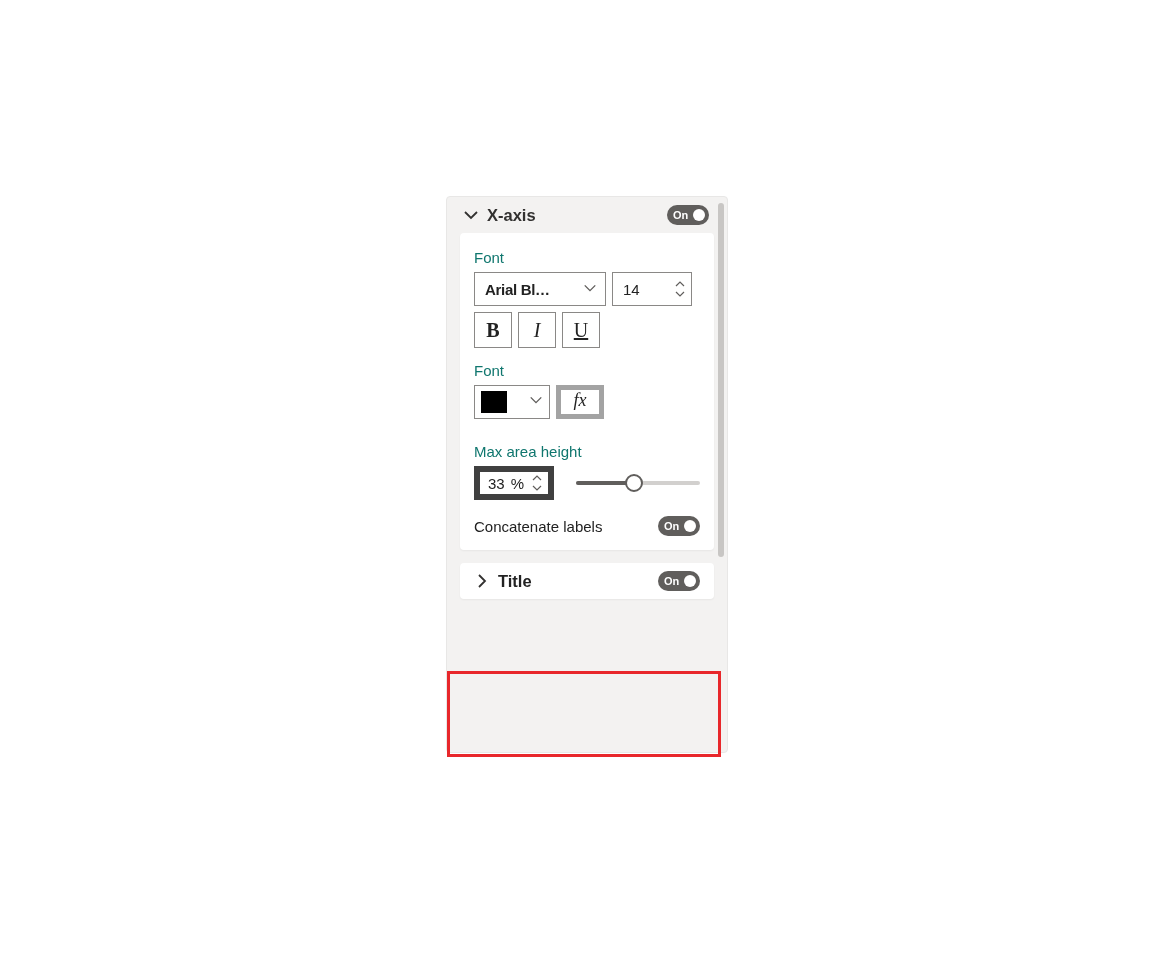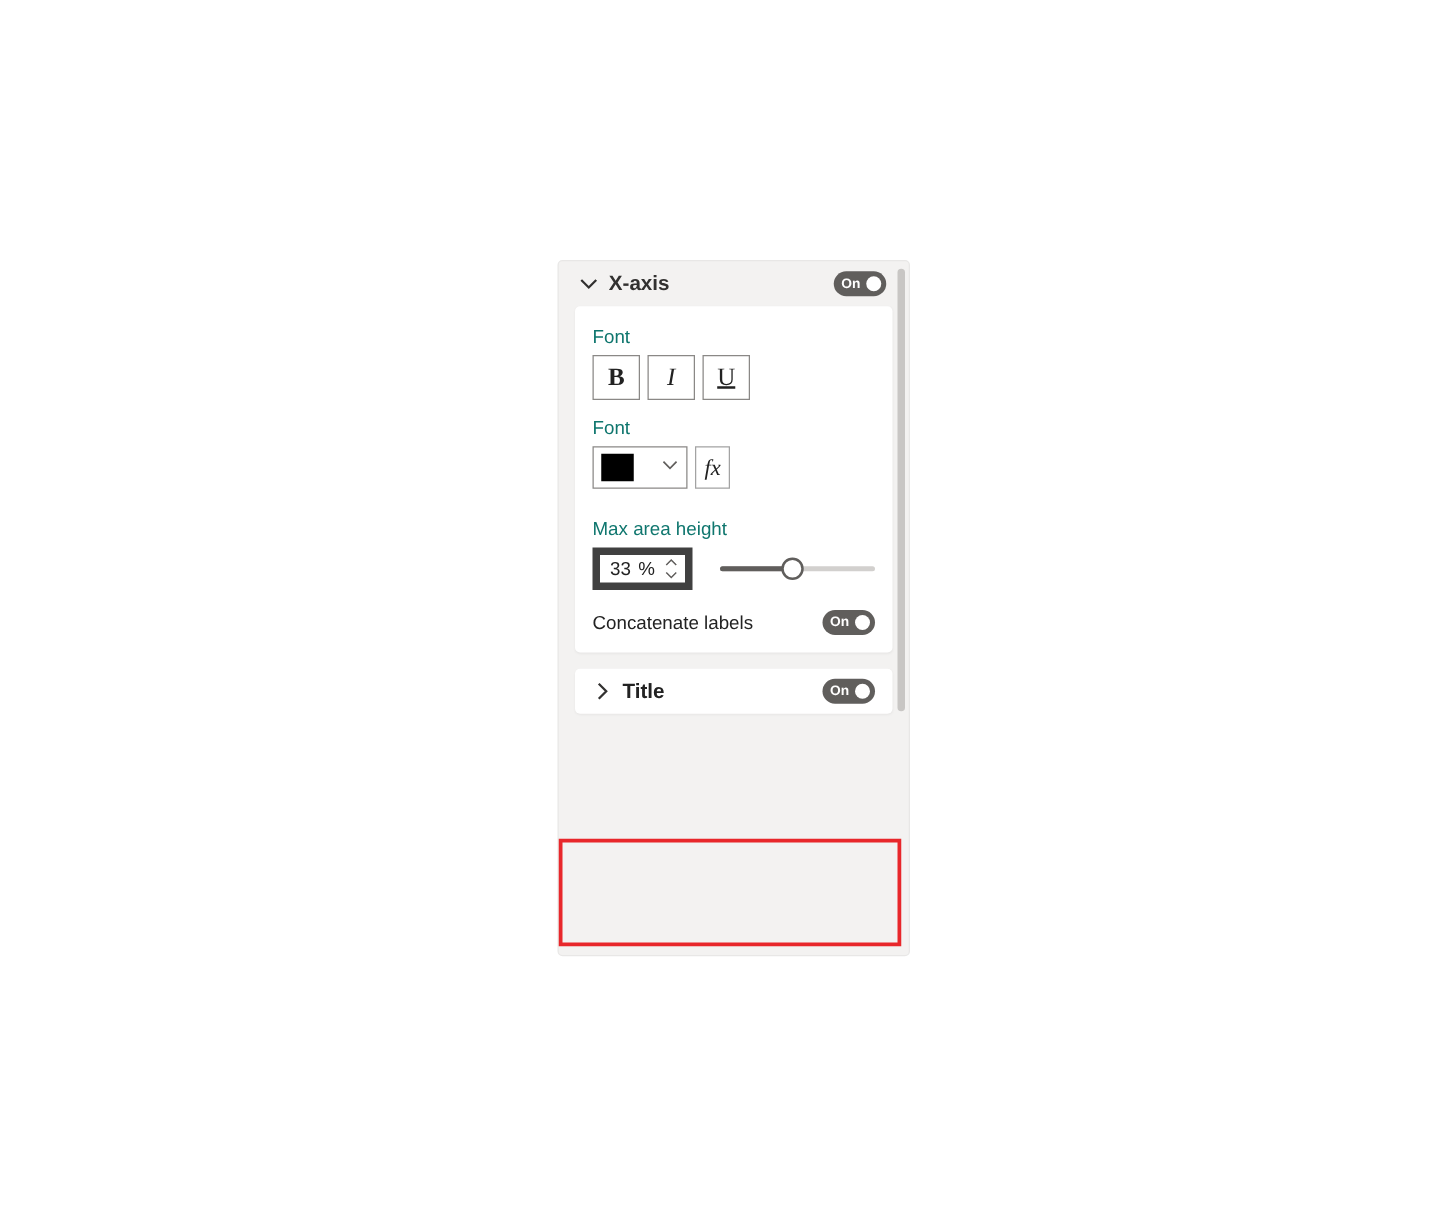--- a/index.html
+++ b/index.html
@@ -8,21 +8,21 @@
     width: 1164px;
     height: 966px;
     background: #ffffff;
     font-family: "Segoe UI", Arial, sans-serif;
     color: #222;
     position: relative;
   }
   .panel {
     position: absolute;
     left: 446px;
-    top: 208px;
+    top: 196px;
     width: 282px;
     height: 557px;
     background: #f3f2f1;
     border: 1px solid #e8e7e6;
     border-radius: 4px;
   }
   .scrollbar {
     position: absolute;
     top: 6px;
     right: 3px;
@@ -156,26 +156,26 @@
     padding: 0 6px 0 6px;
     background: #ffffff;
   }
   .swatch {
     width: 26px;
     height: 22px;
     background: #000000;
   }
   .color-picker .dd-icon { margin-left: auto; }
   .fx-btn {
-    width: 28px;
-    height: 34px;
-    border: 1px solid #a3a3a3;
-    background: #ffffff;
-    display: flex;
-    align-items: center;
+    width: 48px;
+    height: 34px;
+    border: 5px solid #a3a3a3;
+    background: #ffffff;
+    display: flex;
+    align-items: flex-start;
     justify-content: center;
     font-family: Georgia, serif;
     font-style: italic;
     font-size: 18px;
   }
   .pct-spinner {
     width: 80px;
     height: 34px;
     border: 6px solid #404040;
     display: flex;
@@ -270,20 +270,41 @@
       <span class="lbl">On</span>
       <span class="knob"></span>
     </span>
   </div>
 
   <div class="card">
     <div class="card-pad">
 
       <div class="field-label">Font</div>
 
+      <div class="row">
+        <div class="dropdown font-dd">
+          <span class="txt">Arial Bl…</span>
+          <span class="dd-icon">
+            <svg width="14" height="14" viewBox="0 0 16 16">
+                <path d="M2 5 L8 11 L14 5" fill="none" stroke="#605e5c" stroke-width="1.6"></path>
+              </svg>
+          </span>
+        </div>
+        <div class="spinner">
+          <span class="val">14</span>
+          <span class="spin-btns">
+            <svg width="10" height="8" viewBox="0 0 10 8">
+                <path d="M1 6 L5 2 L9 6" fill="none" stroke="#605e5c" stroke-width="1.2"></path>
+              </svg>
+            <svg width="10" height="8" viewBox="0 0 10 8">
+                <path d="M1 2 L5 6 L9 2" fill="none" stroke="#605e5c" stroke-width="1.2"></path>
+              </svg>
+          </span>
+        </div>
+      </div>
 
       <div class="row biu-row">
         <div class="fmt-btn fmt-b">B</div>
         <div class="fmt-btn fmt-i">I</div>
         <div class="fmt-btn fmt-u">U</div>
       </div>
 
       <div class="field-label" style="margin-top:14px">Font</div>
 
       <div class="color-row">

